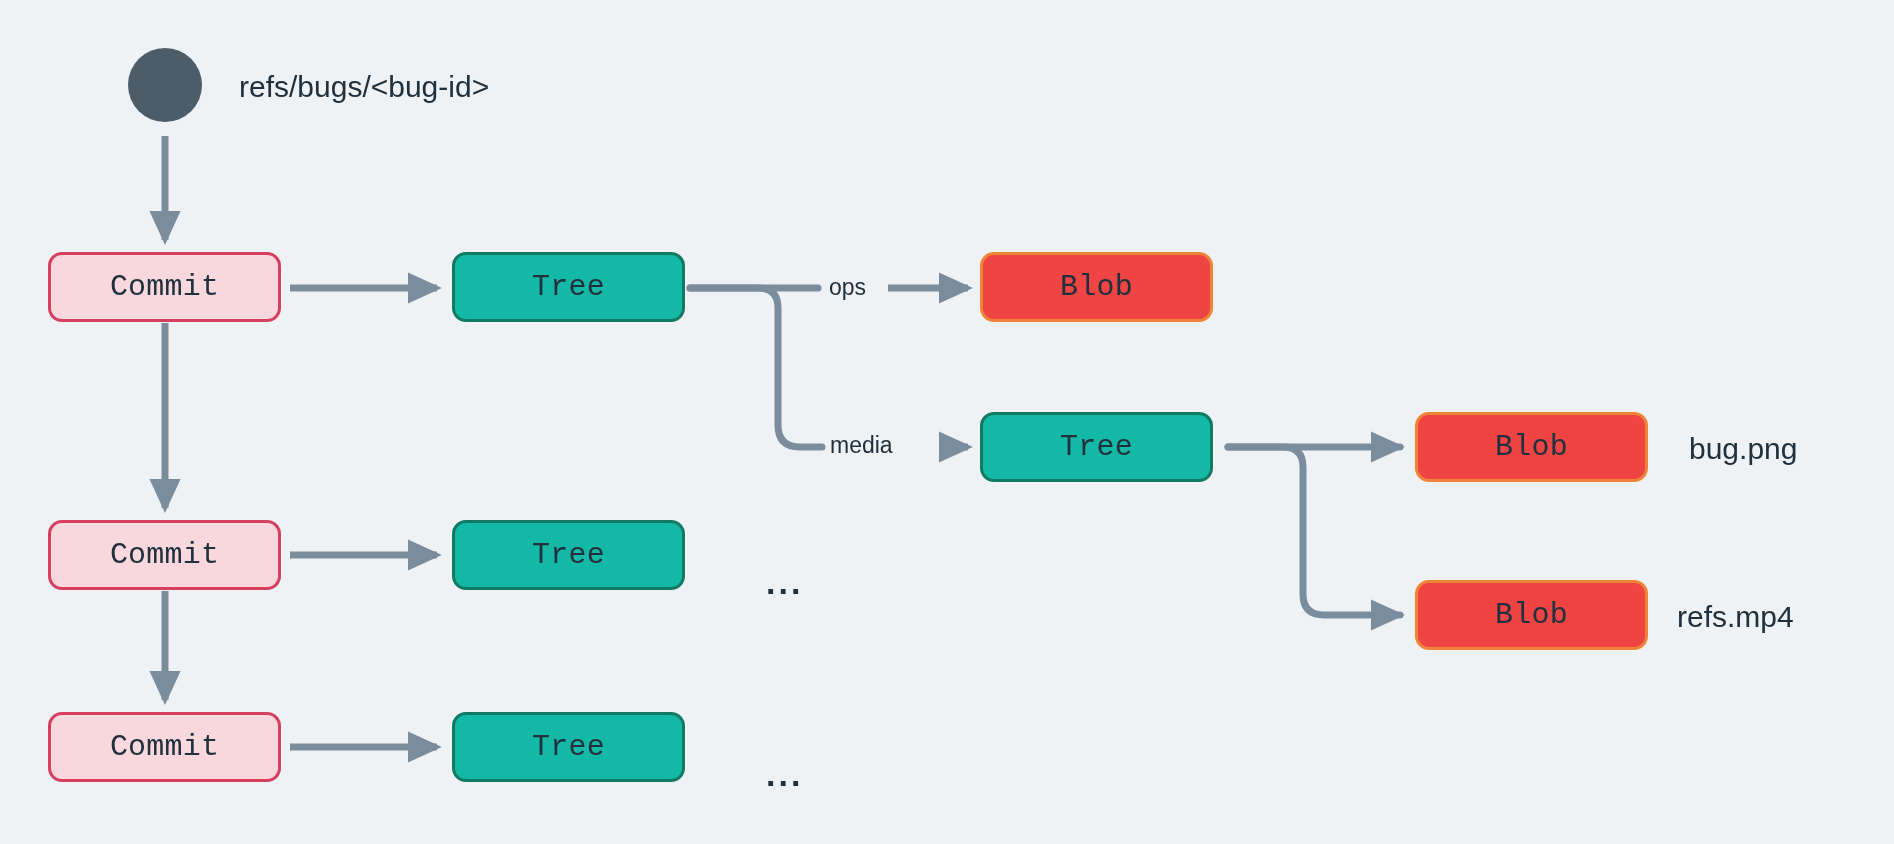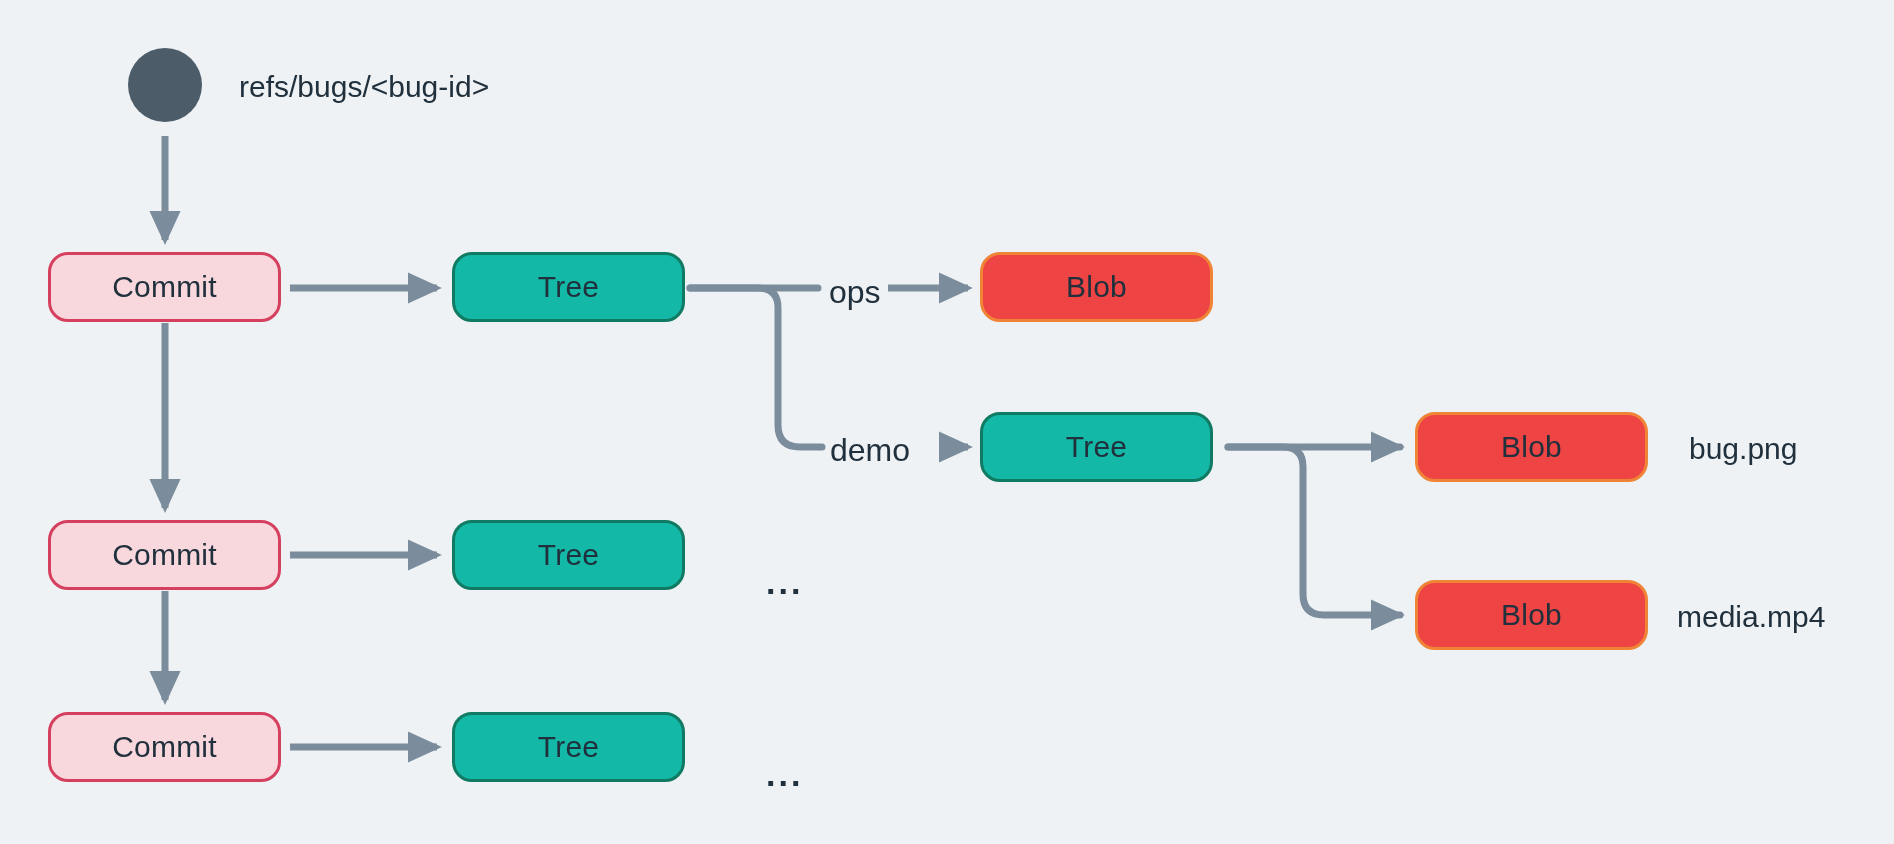--- a/index.html
+++ b/index.html
@@ -26,27 +26,28 @@
     width: 1894px;
     height: 844px;
     pointer-events: none;
   }
   .node {
     position: absolute;
     box-sizing: border-box;
     display: flex;
     align-items: center;
     justify-content: center;
-    border-radius: 20px;
+    border-radius: 14px;
     border-width: 3px;
     border-style: solid;
     font-size: 30px;
     letter-spacing: 0.2px;
     color: #20303c;
     z-index: 2;
+    font-family: Liberation Mono, monospace;
   }
   .node-commit {
     background: #f8d7dd;
     border-color: #d6405f;
   }
   .node-tree {
     background: #14b8a6;
     border-color: #117a62;
   }
   .node-blob {
@@ -62,21 +63,21 @@
   .plain-label {
     position: absolute;
     font-size: 30px;
     color: #20303c;
     white-space: nowrap;
     z-index: 3;
     line-height: 1;
   }
   .edge-label {
     position: absolute;
-    font-size: 32px;
+    font-size: 23px;
     color: #20303c;
     white-space: nowrap;
     background: #eef2f5;
     padding: 0 3px;
     z-index: 3;
     line-height: 1;
   }
   .ellipsis {
     position: absolute;
     font-size: 34px;
@@ -126,26 +127,26 @@
   </svg>
 
   <div class="ref-dot" style="left:128px; top:48px; width:74px; height:74px;"></div>
   <div class="plain-label" style="left:230px; top:72px;margin-left:9px;">refs/bugs/&lt;bug-id&gt;</div>
 
   <div class="node node-commit" style="left:48px; top:252px; width:233px; height:70px;">Commit</div>
   <div class="node node-tree" style="left:452px; top:252px; width:233px; height:70px;">Tree</div>
   <div class="edge-label" style="left:826px; top:276px;">ops</div>
   <div class="node node-blob" style="left:980px; top:252px; width:233px; height:70px;">Blob</div>
 
-  <div class="edge-label" style="left:827px; top:434px;">demo</div>
+  <div class="edge-label" style="left:827px; top:434px;">media</div>
   <div class="node node-tree" style="left:980px; top:412px; width:233px; height:70px;">Tree</div>
   <div class="node node-blob" style="left:1415px; top:412px; width:233px; height:70px;">Blob</div>
   <div class="plain-label" style="left:1689px; top:434px;">bug.png</div>
   <div class="node node-blob" style="left:1415px; top:580px; width:233px; height:70px;">Blob</div>
-  <div class="plain-label" style="left:1677px; top:602px;">media.mp4</div>
+  <div class="plain-label" style="left:1677px; top:602px;">refs.mp4</div>
 
   <div class="node node-commit" style="left:48px; top:520px; width:233px; height:70px;">Commit</div>
   <div class="node node-tree" style="left:452px; top:520px; width:233px; height:70px;">Tree</div>
   <div class="ellipsis" style="left:766px; top:565px;">...</div>
 
   <div class="node node-commit" style="left:48px; top:712px; width:233px; height:70px;">Commit</div>
   <div class="node node-tree" style="left:452px; top:712px; width:233px; height:70px;">Tree</div>
   <div class="ellipsis" style="left:766px; top:757px;">...</div>
 
 </div>

